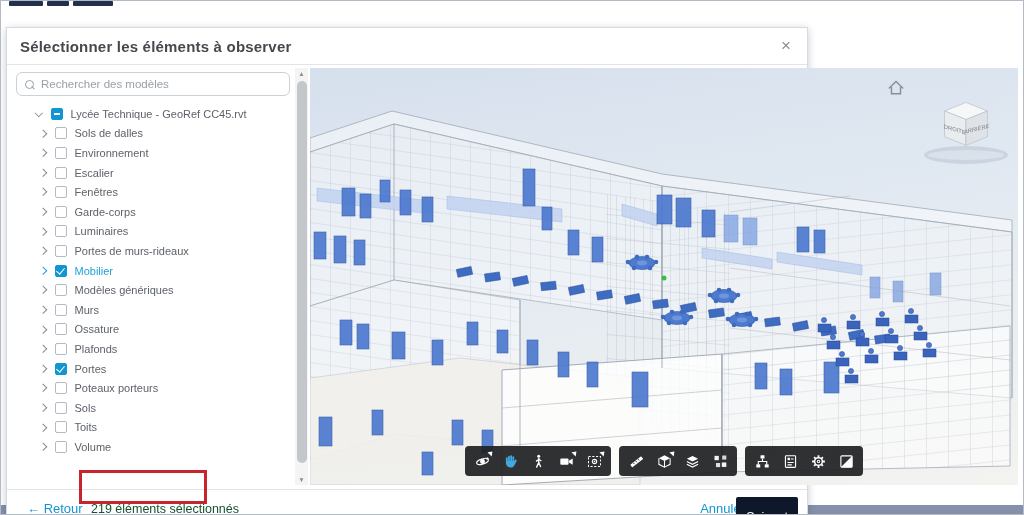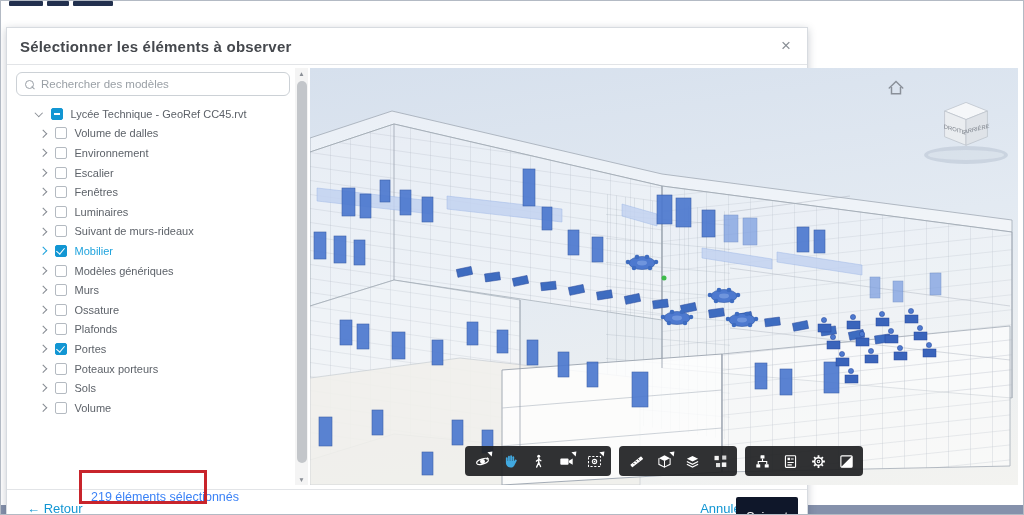--- a/index.html
+++ b/index.html
@@ -61,21 +61,21 @@
   .vtoolbar { position:absolute; left:0; right:0; top:378px; display:flex; justify-content:center; gap:8px; }
   .tgroup { display:flex; background:rgba(32,33,36,.93); border-radius:4px; padding:2px 3px; }
   .tool-btn { position:relative; width:28px; height:26px; display:flex; align-items:center; justify-content:center; color:#fff; cursor:pointer; }
   .tool-btn.active { color:#41a9e0; }
   .tool-btn svg { width:15px; height:15px; }
   .badge { position:absolute; right:2px; top:3px; width:0; height:0; border-left:3px solid transparent; border-right:3px solid transparent; border-bottom:4px solid #fff; transform:rotate(45deg); }
 
   
   .modal-footer { position:absolute; left:0; right:0; bottom:0; height:38px; border-top:1px solid #e2e4e7; background:#fff; }
   .back-link { position:absolute; left:20px; top:11px; font-size:13px; color:#1296d3; cursor:pointer; }
-  .sel-count { position:absolute; left:84px; top:0; font-size:12.5px; color:#3b82f6; }
+  .sel-count { position:absolute; left:84px; top:12px; font-size:12.5px; color:#14532d; }
   .cancel-btn { position:absolute; right:62px; top:11px; font-size:13px; color:#1296d3; cursor:pointer; }
   .next-btn { position:absolute; right:9px; top:7px; height:24px; padding:8px 10px; background:#0f172a; color:#fff; font-size:12.5px; border:0; border-radius:2px; line-height:24px; cursor:pointer; font-family:"Liberation Sans",sans-serif; }
 
   
   .annotation { position:absolute; left:78px; top:469px; width:128px; height:34px; border:3px solid #c8242b; z-index:50; }
 
   .vc-label { font-size:5.4px; fill:#7c828b; font-family:"Liberation Sans",sans-serif; }
 </style>
 </head>
 <body>
@@ -191,46 +191,51 @@
       <div class="tree">
         <div class="tree-row root">
           <span class="chev down"></span>
           <span class="cb indet"></span>
           <span class="tree-label">Lycée Technique - GeoRef CC45.rvt</span>
         </div>
         <div>
             <div class="tree-row child">
     <span class="chev"></span>
     <span class="cb"></span>
-    <span class="tree-label">Volume de dalles</span>
+    <span class="tree-label">Sols de dalles</span>
   </div>
             <div class="tree-row child">
     <span class="chev"></span>
     <span class="cb"></span>
     <span class="tree-label">Environnement</span>
   </div>
             <div class="tree-row child">
     <span class="chev"></span>
     <span class="cb"></span>
     <span class="tree-label">Escalier</span>
   </div>
             <div class="tree-row child">
     <span class="chev"></span>
     <span class="cb"></span>
     <span class="tree-label">Fenêtres</span>
   </div>
             <div class="tree-row child">
     <span class="chev"></span>
     <span class="cb"></span>
+    <span class="tree-label">Garde-corps</span>
+  </div>
+            <div class="tree-row child">
+    <span class="chev"></span>
+    <span class="cb"></span>
     <span class="tree-label">Luminaires</span>
   </div>
             <div class="tree-row child">
     <span class="chev"></span>
     <span class="cb"></span>
-    <span class="tree-label">Suivant de murs-rideaux</span>
+    <span class="tree-label">Portes de murs-rideaux</span>
   </div>
             <div class="tree-row child selected">
     <span class="chev"></span>
     <span class="cb checked"></span>
     <span class="tree-label">Mobilier</span>
   </div>
             <div class="tree-row child">
     <span class="chev"></span>
     <span class="cb"></span>
     <span class="tree-label">Modèles génériques</span>
@@ -257,20 +262,25 @@
   </div>
             <div class="tree-row child">
     <span class="chev"></span>
     <span class="cb"></span>
     <span class="tree-label">Poteaux porteurs</span>
   </div>
             <div class="tree-row child">
     <span class="chev"></span>
     <span class="cb"></span>
     <span class="tree-label">Sols</span>
+  </div>
+            <div class="tree-row child">
+    <span class="chev"></span>
+    <span class="cb"></span>
+    <span class="tree-label">Toits</span>
   </div>
             <div class="tree-row child">
     <span class="chev"></span>
     <span class="cb"></span>
     <span class="tree-label">Volume</span>
   </div>
           </div>
       </div>
     </div>
 

